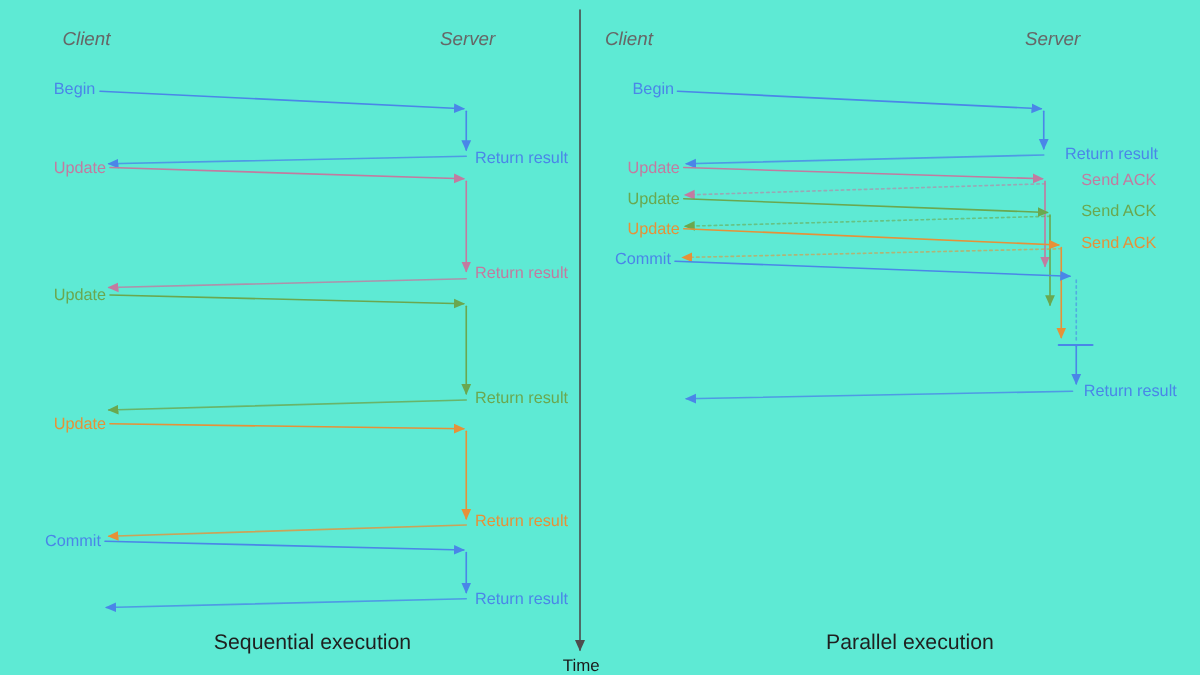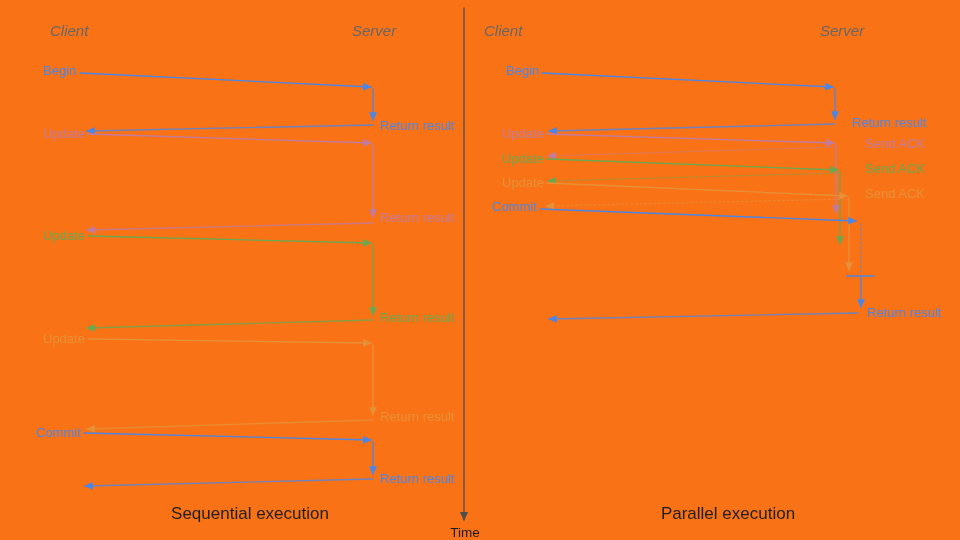--- a/index.html
+++ b/index.html
@@ -1,16 +1,16 @@
 <!DOCTYPE html>
 <html><head>
 <meta charset="utf-8">
 <style>
   html, body { margin: 0; padding: 0; background: #ffffff; }
-  .stage { position: relative; width: 960px; height: 540px; background: #f97316; overflow: hidden; }
+  .stage { position: relative; width: 960px; height: 540px; background: #5eead4; overflow: hidden; }
   svg text { font-family: "Liberation Sans", sans-serif; }
   .hdr  { font-size: 15px; font-style: italic; fill: #666666; }
   .msg  { font-size: 13px; }
   .cap  { font-size: 17px; fill: #1f1f1f; text-anchor: middle; }
   .time { font-size: 13.5px; fill: #1a1a1a; text-anchor: middle; }
   .f-blue   { fill: #4a86e8; }
   .f-pink   { fill: #c27ba0; }
   .f-green  { fill: #6aa84f; }
   .f-orange { fill: #e69138; }
   .ln { fill: none; stroke-width: 1.3; stroke-linecap: round; }

